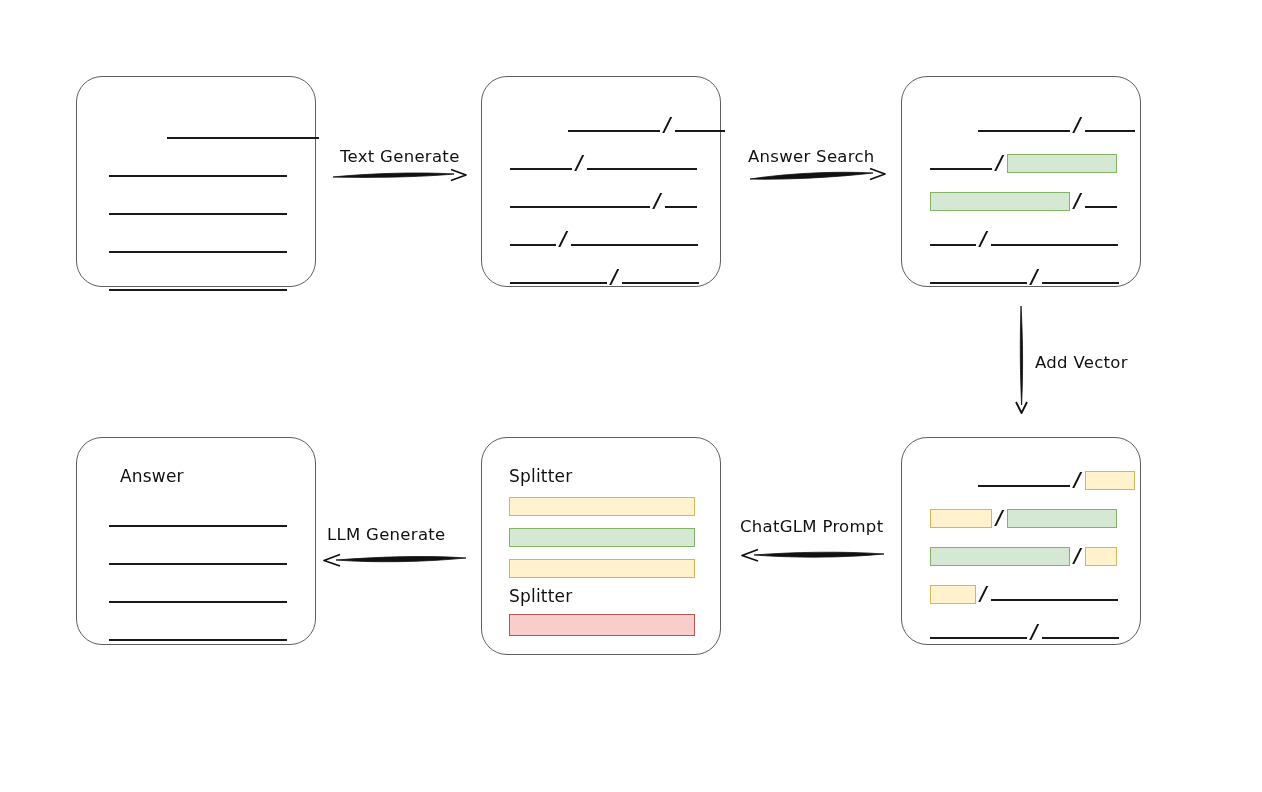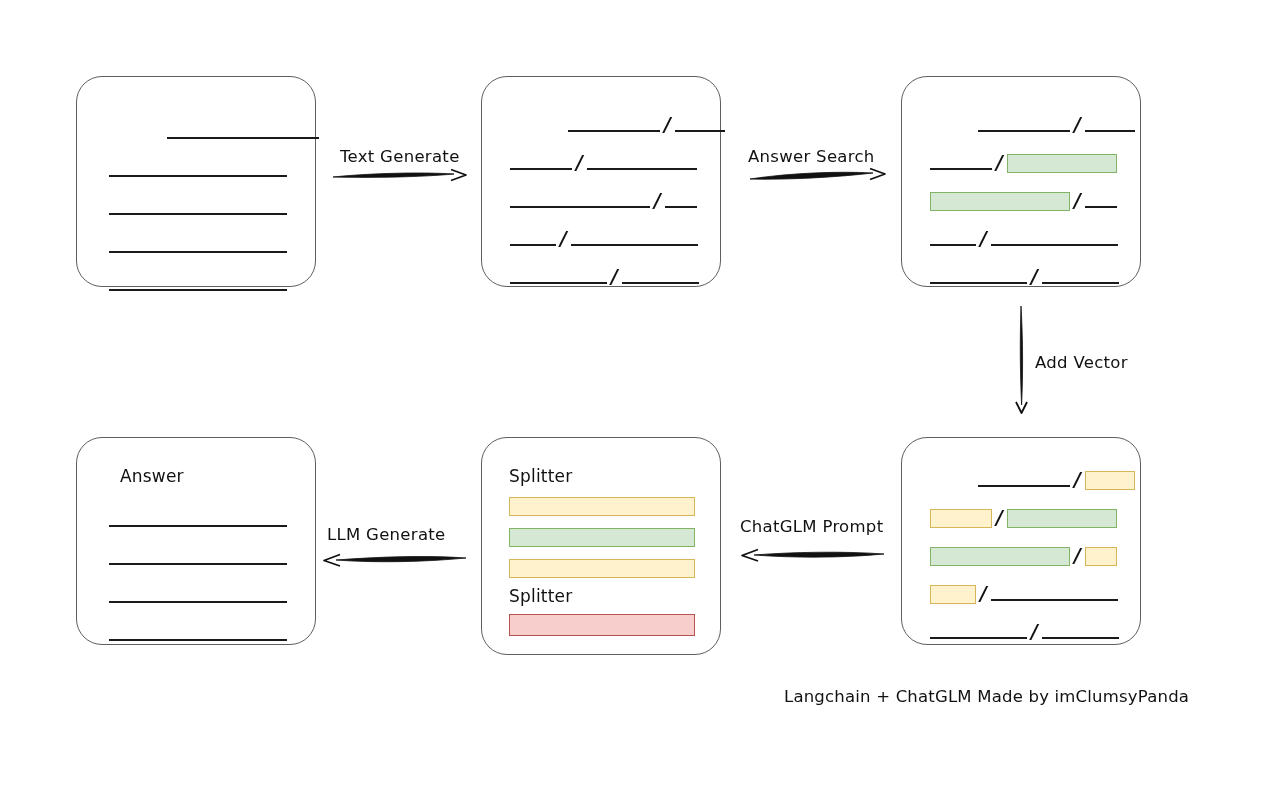--- a/index.html
+++ b/index.html
@@ -264,15 +264,14 @@
         </div>
         <div class="row" style="left: 32px; top: 148px;">
           <div class="seg-line" style="width: 178px;"></div>
         </div>
         <div class="row" style="left: 32px; top: 186px;">
           <div class="seg-line" style="width: 178px;"></div>
         </div>
       </div>
   </div>
 
-  <div class="caption" style="left:784px; top:687px;">Langchain + ChatGLM Made by imClumsyPanda</div>
 
 </div>
 
 </body></html>

